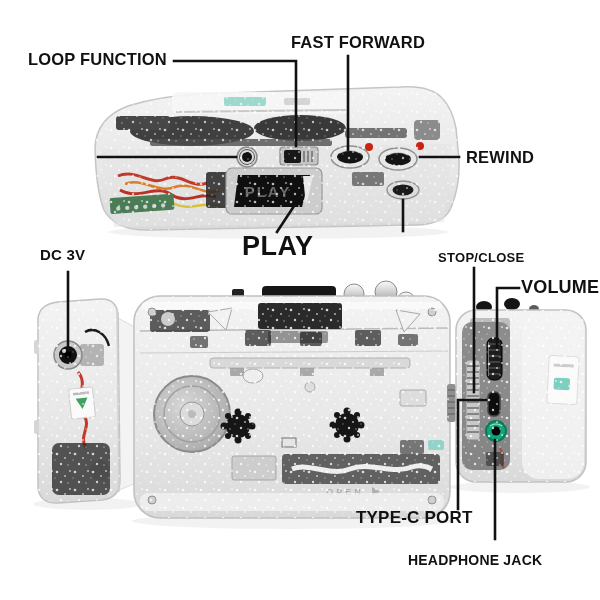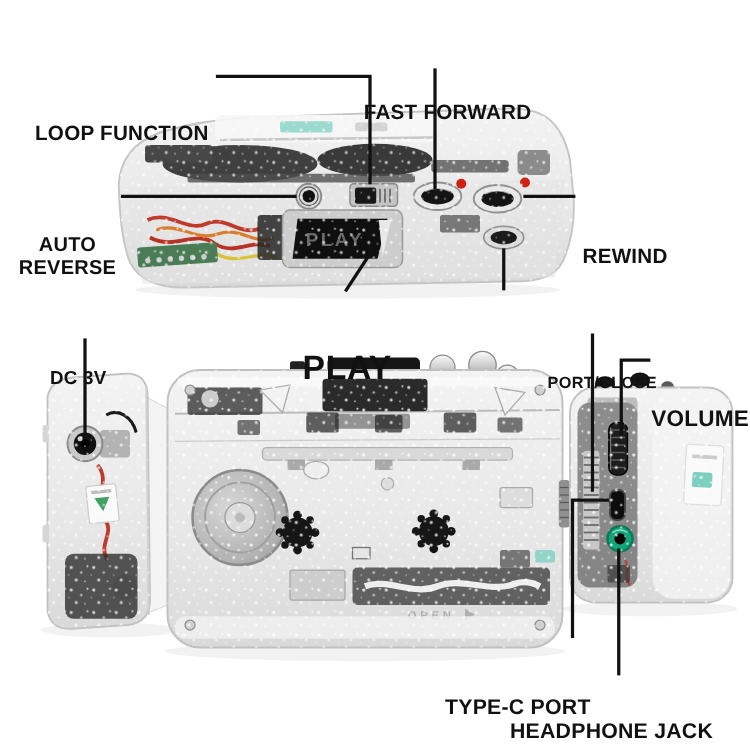--- a/index.html
+++ b/index.html
@@ -2,21 +2,21 @@
 <html><head>
 <meta charset="utf-8">
 <style>
   html,body{margin:0;padding:0;background:#ffffff;}
   #canvas{
     position:relative;width:600px;height:600px;background:#ffffff;overflow:hidden;
     font-family:"Liberation Sans",sans-serif;
   }
   .callout-label{
     position:absolute;color:#111;font-weight:700;font-size:16.5px;
-    letter-spacing:0.2px;white-space:nowrap;line-height:1.15;margin-top:48px;
+    letter-spacing:0.2px;white-space:nowrap;line-height:1.15;
   }
   .callout-label.big{font-size:27px;letter-spacing:0.5px;}
   .callout-label.small{font-size:13px;letter-spacing:0.3px;}
   .callout-label.wrap{white-space:normal;text-align:center;}
   svg{position:absolute;left:0;top:0;}
 </style>
 </head>
 <body>
 
 <div id="canvas">
@@ -303,22 +303,21 @@
     <line x1="403" y1="200" x2="403" y2="231"></line>
     <line x1="68" y1="272" x2="68" y2="349"></line>
     <line x1="474" y1="268" x2="474" y2="392"></line>
     <polyline points="519,288 497,288 497,347"></polyline>
     <polyline points="458,509 458,400 486,400"></polyline>
     <line x1="495" y1="539" x2="495" y2="440"></line>
   </svg>
 
   <div class="callout-label" style="left:28px;top:50px;">LOOP FUNCTION</div>
   <div class="callout-label" style="left:291px;top:33px;">FAST FORWARD</div>
-  <div class="callout-label wrap" style="left:12px;top:140px;width:84px;font-size:16px;">AUTO REVERSE</div>
   <div class="callout-label" style="left:466px;top:148px;">REWIND</div>
   <div class="callout-label big" style="left:242px;top:231px;">PLAY</div>
   <div class="callout-label" style="left:40px;top:246px;font-size:15px;">DC 3V</div>
-  <div class="callout-label small" style="left:438px;top:251px;">PORT/CLOSE</div>
+  <div class="callout-label small" style="left:438px;top:251px;">STOP/CLOSE</div>
   <div class="callout-label" style="left:521px;top:277px;font-size:18px;">VOLUME</div>
   <div class="callout-label" style="left:356px;top:508px;font-size:17px;">TYPE-C PORT</div>
-  <div class="callout-label" style="left:408px;top:527px;font-size:17px;">HEADPHONE JACK</div>
+  <div class="callout-label" style="left:408px;top:552px;font-size:14px;">HEADPHONE JACK</div>
 
 </div>
 
 </body></html>

